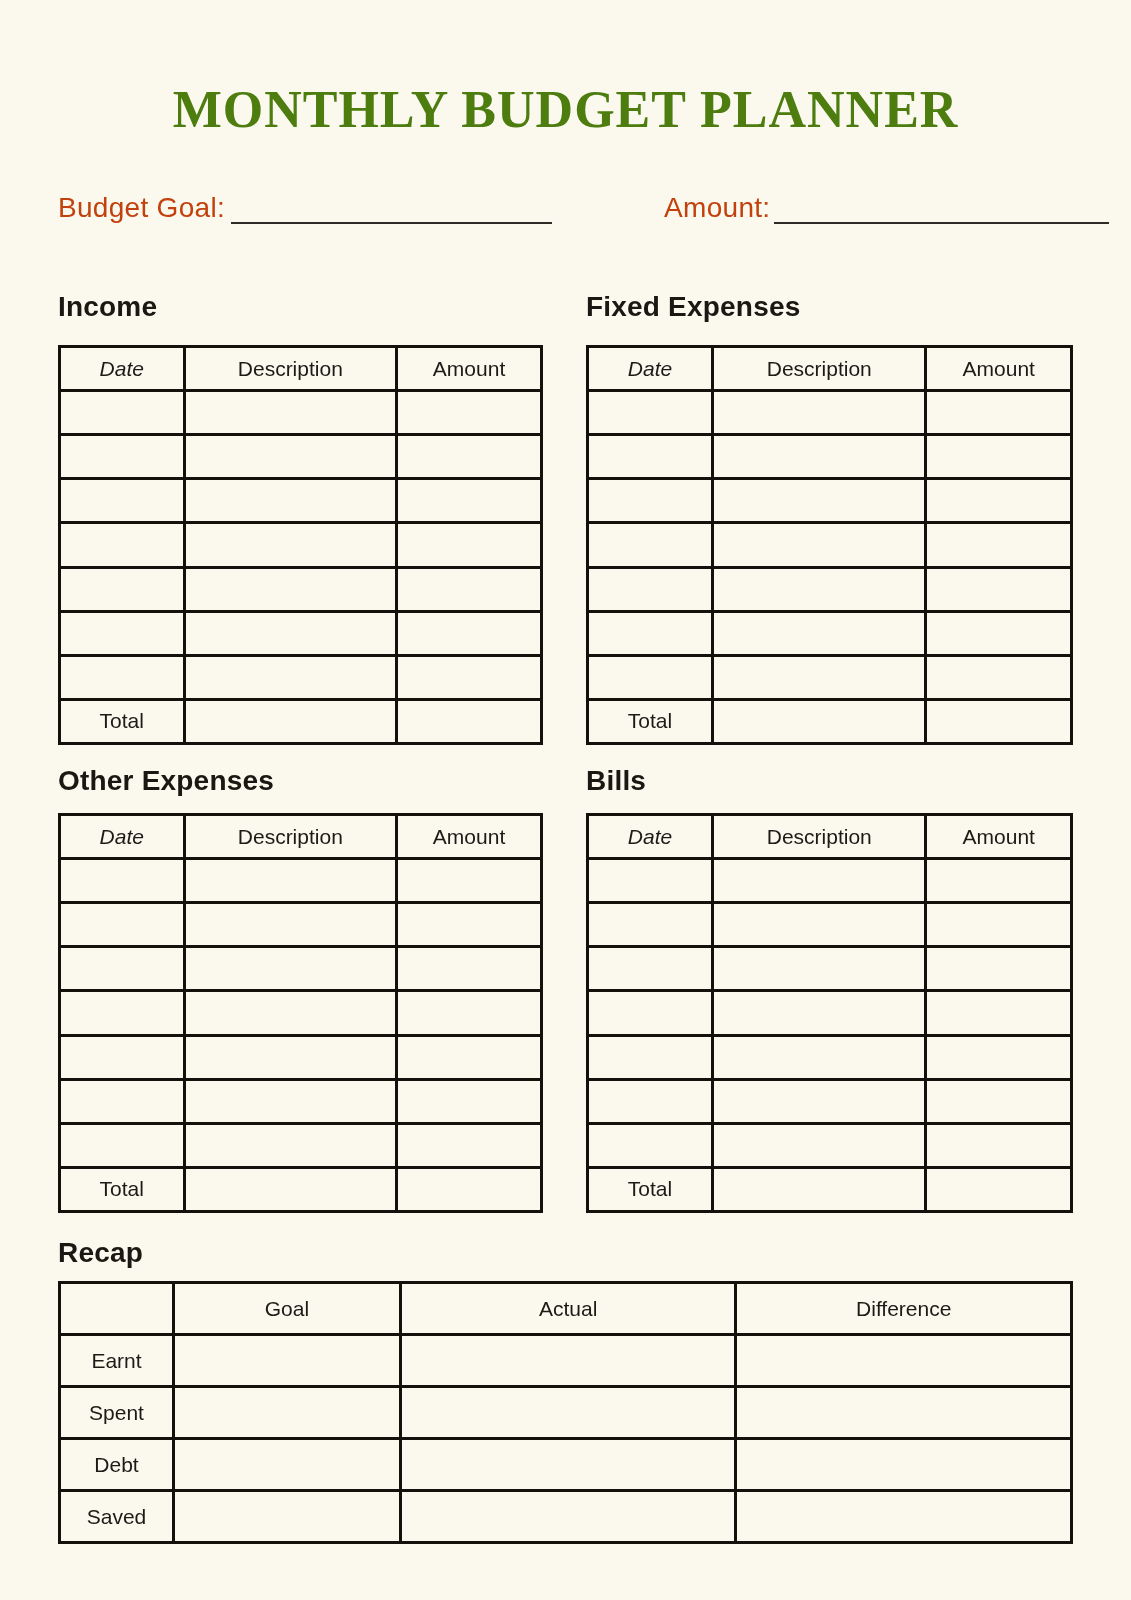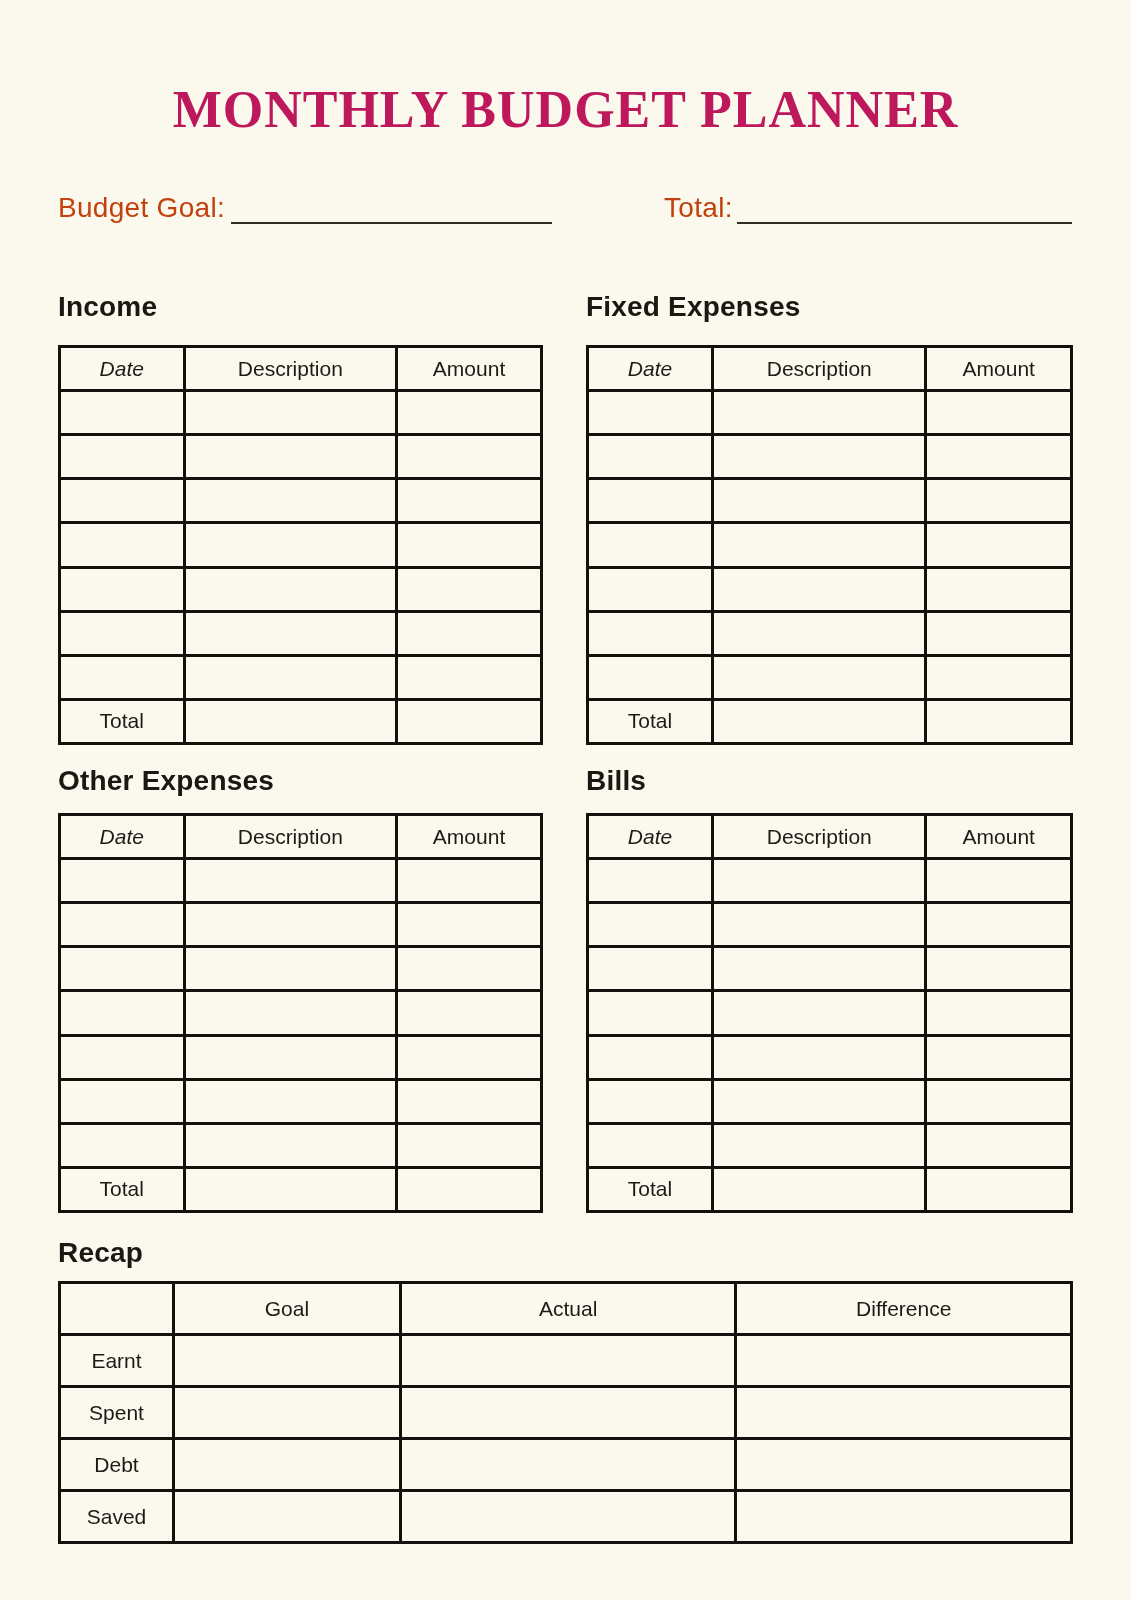--- a/index.html
+++ b/index.html
@@ -14,21 +14,21 @@
     box-sizing:border-box;
   }
   .page-title {
     margin:80px 0 0 0;
     text-align:center;
     font-family:"Liberation Serif", serif;
     font-weight:600;
     font-size:52px;
     line-height:60px;
     letter-spacing:1px;
-    color:#be185d;
+    color:#4d7c0f;
   }
   
   .fields-row {
     display:flex;
     align-items:flex-end;
     padding:0 58px;
     margin-top:48px;
     height:36px;
   }
   .field-group { display:flex; align-items:flex-end; }
@@ -102,21 +102,21 @@
 <div class="page">
 
   <h1 class="page-title">MONTHLY BUDGET PLANNER</h1>
 
   <div class="fields-row">
     <div class="field-group">
       <span class="field-label">Budget Goal:</span>
       <span class="field-line budget-goal-line"></span>
     </div>
     <div class="field-group month-group">
-      <span class="field-label">Total:</span>
+      <span class="field-label">Amount:</span>
       <span class="field-line month-line"></span>
     </div>
   </div>
 
   <div class="tables-grid">
     <section class="cell-r1">
       <h2 class="section-heading">Income</h2>
       <table class="budget-table">
           <tbody>
             <tr>

